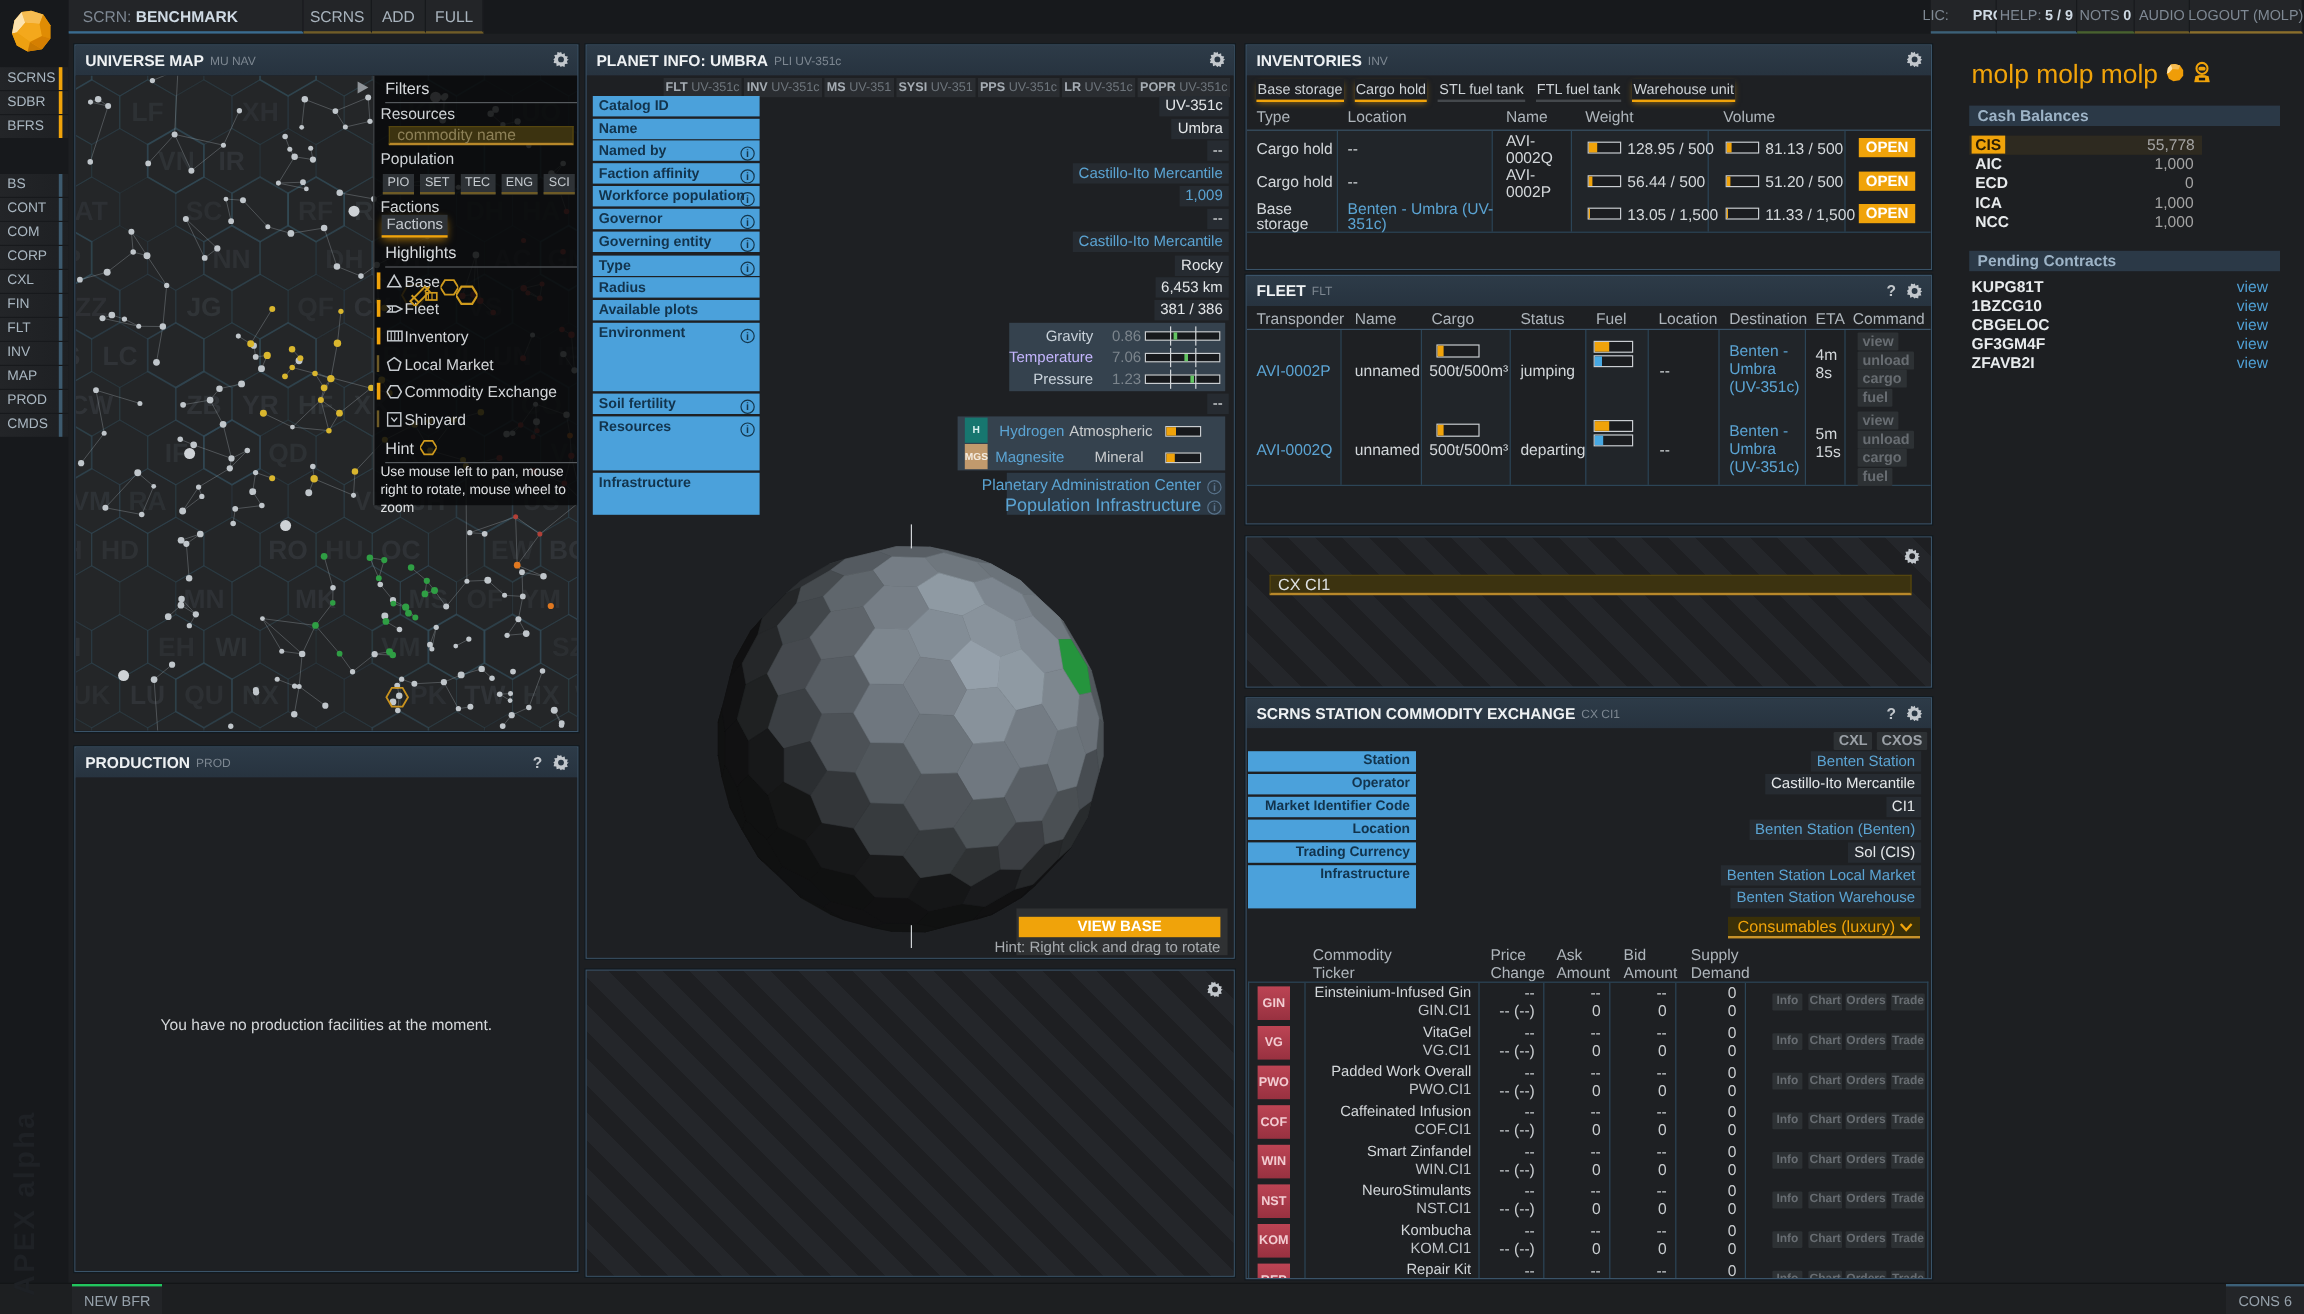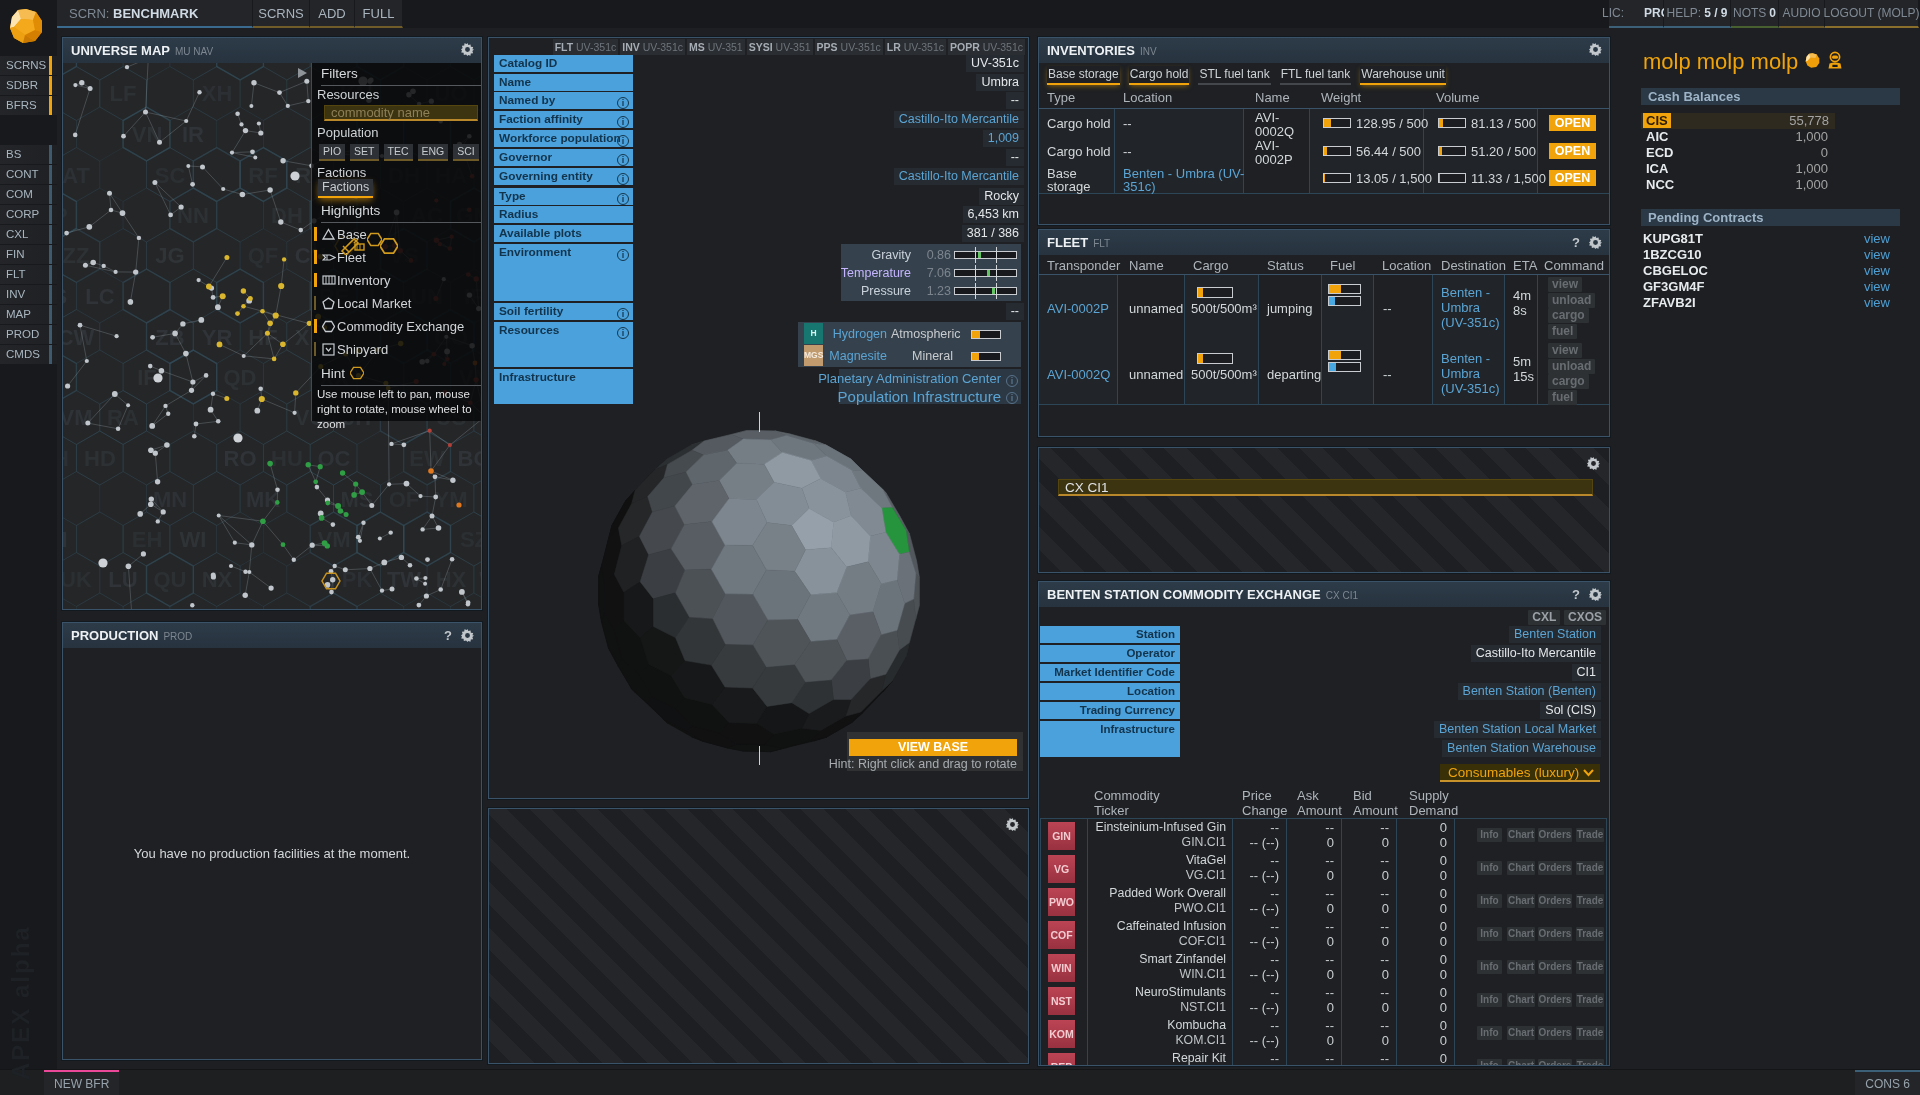--- a/index.html
+++ b/index.html
@@ -980,20 +980,29 @@
         <svg width="13" height="13" viewBox="0 0 16 16">
           <path fill="#c2c7cc" d="M8 0l1 2.6 2.8-.9.3 2.9 2.9.3-.9 2.8L16 8l-2 1.7.9 2.8-2.9.3-.3 2.9-2.8-.9L8 16l-1.7-2-2.8.9-.3-2.9-2.9-.3.9-2.8L0 8l2-1.7-.9-2.8 2.9-.3.3-2.9 2.8.9zm0 5a3 3 0 100 6 3 3 0 000-6z"></path>
         </svg>
       </span>
     </div>
     <div class="pbody" style="height:411px;display:flex;align-items:center;justify-content:center">
       <div style="color:#d4d7da;font-size:13px">You have no production facilities at the moment.</div>
     </div>
   </div>
 <div class="panel" style="left:488px;top:37px;width:541px;height:762px">
+    <div class="phd">
+      <span class="t">PLANET INFO: UMBRA</span>
+      <span class="c">PLI UV-351c</span>
+      <span class="ic">
+        <svg width="13" height="13" viewBox="0 0 16 16">
+          <path fill="#c2c7cc" d="M8 0l1 2.6 2.8-.9.3 2.9 2.9.3-.9 2.8L16 8l-2 1.7.9 2.8-2.9.3-.3 2.9-2.8-.9L8 16l-1.7-2-2.8.9-.3-2.9-2.9-.3.9-2.8L0 8l2-1.7-.9-2.8 2.9-.3.3-2.9 2.8.9zm0 5a3 3 0 100 6 3 3 0 000-6z"></path>
+        </svg>
+      </span>
+    </div>
     <div class="pbody" style="height:735px">
       <div class="abs" style="top:1px;right:3px;white-space:nowrap"><span style="display:inline-block;background:#2a2d31;padding:2px 2px;margin-left:2px;font-size:10.5px"><b style="color:#a6adb4">FLT</b> <span style="color:#6e757c">UV-351c</span></span><span style="display:inline-block;background:#2a2d31;padding:2px 2px;margin-left:2px;font-size:10.5px"><b style="color:#a6adb4">INV</b> <span style="color:#6e757c">UV-351c</span></span><span style="display:inline-block;background:#2a2d31;padding:2px 2px;margin-left:2px;font-size:10.5px"><b style="color:#a6adb4">MS</b> <span style="color:#6e757c">UV-351</span></span><span style="display:inline-block;background:#2a2d31;padding:2px 2px;margin-left:2px;font-size:10.5px"><b style="color:#a6adb4">SYSI</b> <span style="color:#6e757c">UV-351</span></span><span style="display:inline-block;background:#2a2d31;padding:2px 2px;margin-left:2px;font-size:10.5px"><b style="color:#a6adb4">PPS</b> <span style="color:#6e757c">UV-351c</span></span><span style="display:inline-block;background:#2a2d31;padding:2px 2px;margin-left:2px;font-size:10.5px"><b style="color:#a6adb4">LR</b> <span style="color:#6e757c">UV-351c</span></span><span style="display:inline-block;background:#2a2d31;padding:2px 2px;margin-left:2px;font-size:10.5px"><b style="color:#a6adb4">POPR</b> <span style="color:#6e757c">UV-351c</span></span></div>
       <div class="blab" style="top:17px;height:17px">Catalog ID</div>
       <div class="vchip" style="top:17px;right:4px;">UV-351c</div>
       <div class="blab" style="top:36px;height:17px">Name</div>
       <div class="vchip" style="top:36px;right:4px;">Umbra</div>
       <div class="blab" style="top:54px;height:17px">Named by<span class="abs" style="right:4px;top:2px"><span class="info" style="border-color:#14374e;color:#14374e">i</span></span></div>
       <div class="vchip" style="top:54px;right:4px;">--</div>
       <div class="blab" style="top:73px;height:17px">Faction affinity<span class="abs" style="right:4px;top:2px"><span class="info" style="border-color:#14374e;color:#14374e">i</span></span></div>
       <div class="vchip lk" style="top:73px;right:4px;">Castillo-Ito Mercantile</div>
@@ -1312,21 +1321,21 @@
 <div class="panel" style="left:1038px;top:447px;width:572px;height:126px">
     <div class="pbody stripes" style="height:124px">
       <div class="abs" style="right:9px;top:9px"><svg width="13" height="13" viewBox="0 0 16 16">
           <path fill="#c2c7cc" d="M8 0l1 2.6 2.8-.9.3 2.9 2.9.3-.9 2.8L16 8l-2 1.7.9 2.8-2.9.3-.3 2.9-2.8-.9L8 16l-1.7-2-2.8.9-.3-2.9-2.9-.3.9-2.8L0 8l2-1.7-.9-2.8 2.9-.3.3-2.9 2.8.9zm0 5a3 3 0 100 6 3 3 0 000-6z"></path>
         </svg></div>
       <div class="cmdin lit" style="left:19px;top:31px;width:535px;height:17px">CX CI1</div>
     </div>
   </div>
 <div class="panel" style="left:1038px;top:581px;width:572px;height:485px">
     <div class="phd">
-      <span class="t">BENTEN STATION COMMODITY EXCHANGE</span>
+      <span class="t">SCRNS STATION COMMODITY EXCHANGE</span>
       <span class="c">CX CI1</span>
       <span class="ic">
         <span class="qm">?</span>
         <svg width="13" height="13" viewBox="0 0 16 16">
           <path fill="#c2c7cc" d="M8 0l1 2.6 2.8-.9.3 2.9 2.9.3-.9 2.8L16 8l-2 1.7.9 2.8-2.9.3-.3 2.9-2.8-.9L8 16l-1.7-2-2.8.9-.3-2.9-2.9-.3.9-2.8L0 8l2-1.7-.9-2.8 2.9-.3.3-2.9 2.8.9zm0 5a3 3 0 100 6 3 3 0 000-6z"></path>
         </svg>
       </span>
     </div>
     <div class="pbody" style="height:458px">
       <div class="abs" style="top:2px;right:3px"><span class="chipbtn" style="color:#9ba1a7">CXL</span> <span class="chipbtn" style="color:#9ba1a7">CXOS</span></div>
@@ -1459,14 +1468,14 @@
 <div class="crow" style="top:145px"><b style="margin-left:5px">ECD</b><span class="val">0</span></div>
 <div class="crow" style="top:161px"><b style="margin-left:5px">ICA</b><span class="val">1,000</span></div>
 <div class="crow" style="top:177px"><b style="margin-left:5px">NCC</b><span class="val">1,000</span></div>
 <div class="shead" style="top:209px">Pending Contracts</div>
 <div class="crow" style="top:231px"><b style="margin-left:2px">KUPG81T</b><span class="view">view</span></div>
 <div class="crow" style="top:247px"><b style="margin-left:2px">1BZCG10</b><span class="view">view</span></div>
 <div class="crow" style="top:263px"><b style="margin-left:2px">CBGELOC</b><span class="view">view</span></div>
 <div class="crow" style="top:279px"><b style="margin-left:2px">GF3GM4F</b><span class="view">view</span></div>
 <div class="crow" style="top:295px"><b style="margin-left:2px">ZFAVB2I</b><span class="view">view</span></div>
 <div id="botbar">
-    <div class="btab" style="left:44px;border-top:2px solid #ec4899">NEW BFR</div>
+    <div class="btab" style="left:60px;border-top:2px solid #22c55e">NEW BFR</div>
     <div class="btab" style="right:0;border-top:2px solid #3c6078">CONS 6</div>
   </div>
 </body></html>

